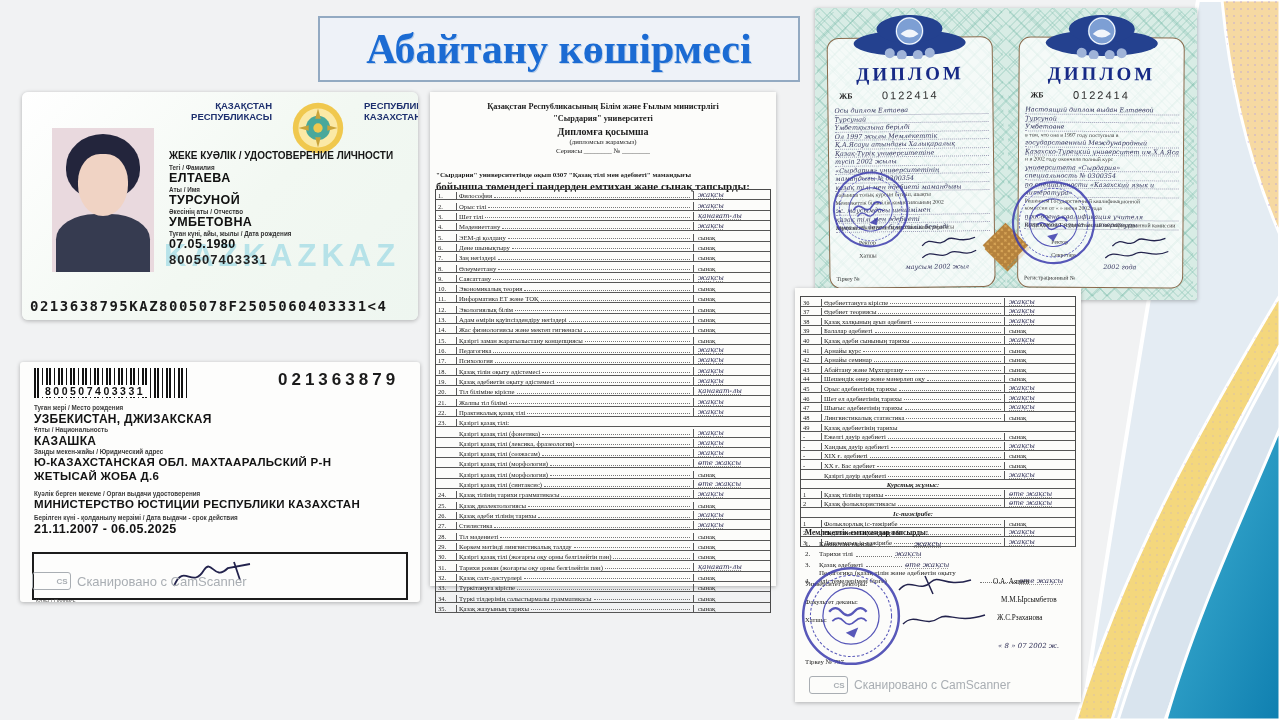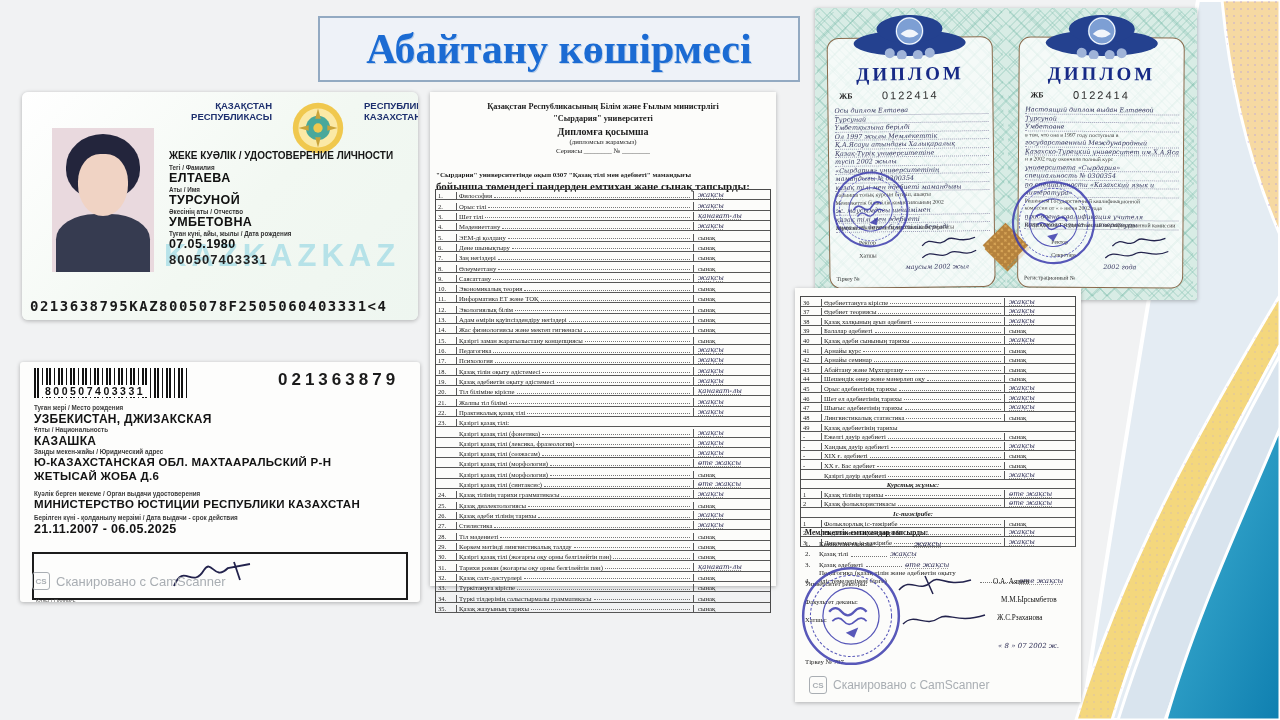--- a/index.html
+++ b/index.html
@@ -41,21 +41,21 @@
   .barcode span{position:absolute;left:8px;bottom:1px;background:#fff;padding:0 3px;
     font-weight:bold;font-size:10.5px;letter-spacing:2.5px;color:#111;}
   .docnum{position:absolute;left:258px;top:8px;font-weight:bold;font-size:17px;letter-spacing:4px;color:#1b1b1b;}
   .bl{position:absolute;left:14px;font-weight:bold;font-size:6.3px;color:#3c3c3c;}
   .bv{position:absolute;left:14px;font-weight:bold;font-size:12px;color:#131313;letter-spacing:.3px;}
   .sigbox{position:absolute;left:12px;top:190px;width:372px;height:44px;border:2px solid #1c1c1c;}
   .sigbox svg{position:absolute;left:120px;top:2px;}
   .signl{position:absolute;left:16px;top:236px;font-size:5.5px;color:#555;}
   .cam{position:absolute;display:flex;align-items:center;gap:6px;z-index:6;color:#a9aeb3;font-size:13px;}
   .cam .csico{width:16px;height:16px;border:1.6px solid #a9aeb3;border-radius:3px;display:flex;
-    align-items:center;justify-content:center;font-size:8px;font-weight:bold;}
+    align-items:center;justify-content:center;font-size:8px;font-weight:bold;padding-left:21px;}
   .idb .cam{left:12px;top:210px;}
   
   .paper{background:#fcfcfa;}
   .tr1{left:430px;top:92px;width:346px;height:494px;}
   .tr2{left:795px;top:288px;width:286px;height:414px;z-index:4;}
   .thead{position:absolute;left:0;width:100%;text-align:center;font-family:"Liberation Serif",serif;
     font-weight:bold;color:#1c1c1c;}
   .serline{position:absolute;width:100%;text-align:center;font-family:"Liberation Serif",serif;font-size:7px;color:#222;}
   .hwname{font-family:"DejaVu Serif",serif;font-style:italic;font-size:10.5px;color:#32325c;}
   .tbl{position:absolute;left:5px;right:5px;border:1px solid #4a4a4a;border-bottom:none;background:transparent;}
@@ -982,21 +982,21 @@
 
         <div class="exrow">
           <span class="exno">1.</span>
           <span class="exsub">Қазақстан тарихы</span>
           <span class="exlead"></span>
           <span class="exg">жақсы</span>
         </div>
 
         <div class="exrow">
           <span class="exno">2.</span>
-          <span class="exsub">Қазақ тілі</span>
+          <span class="exsub">Тарихи тілі</span>
           <span class="exlead"></span>
           <span class="exg">жақсы</span>
         </div>
 
         <div class="exrow">
           <span class="exno">3.</span>
           <span class="exsub">Қазақ әдебиеті</span>
           <span class="exlead"></span>
           <span class="exg">өте жақсы</span>
         </div>

